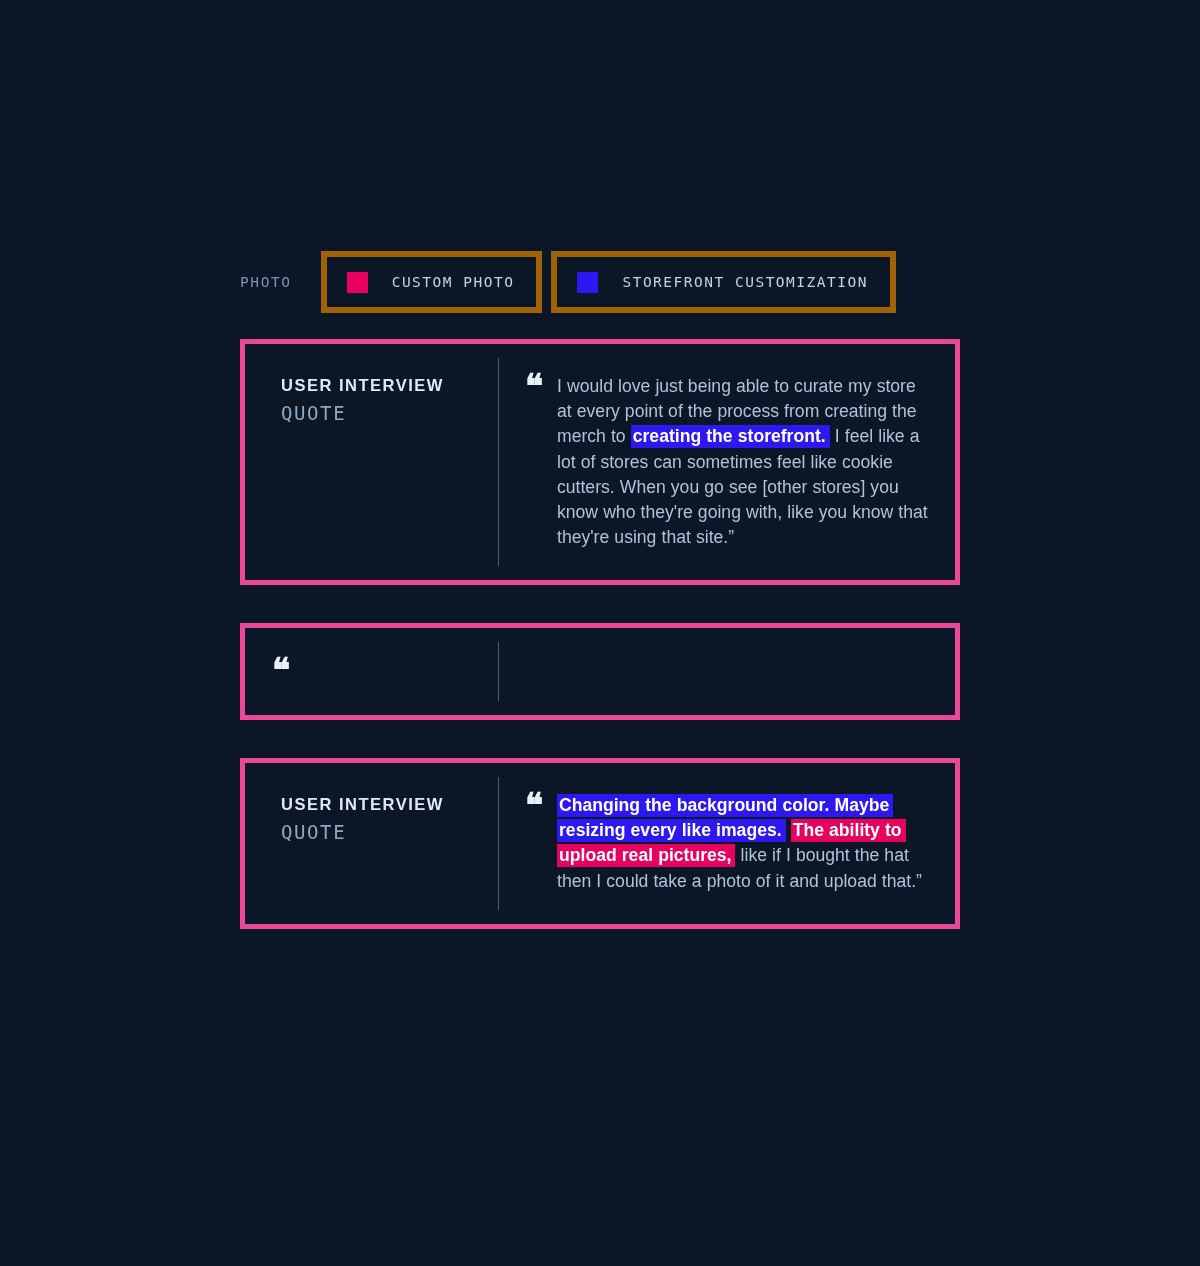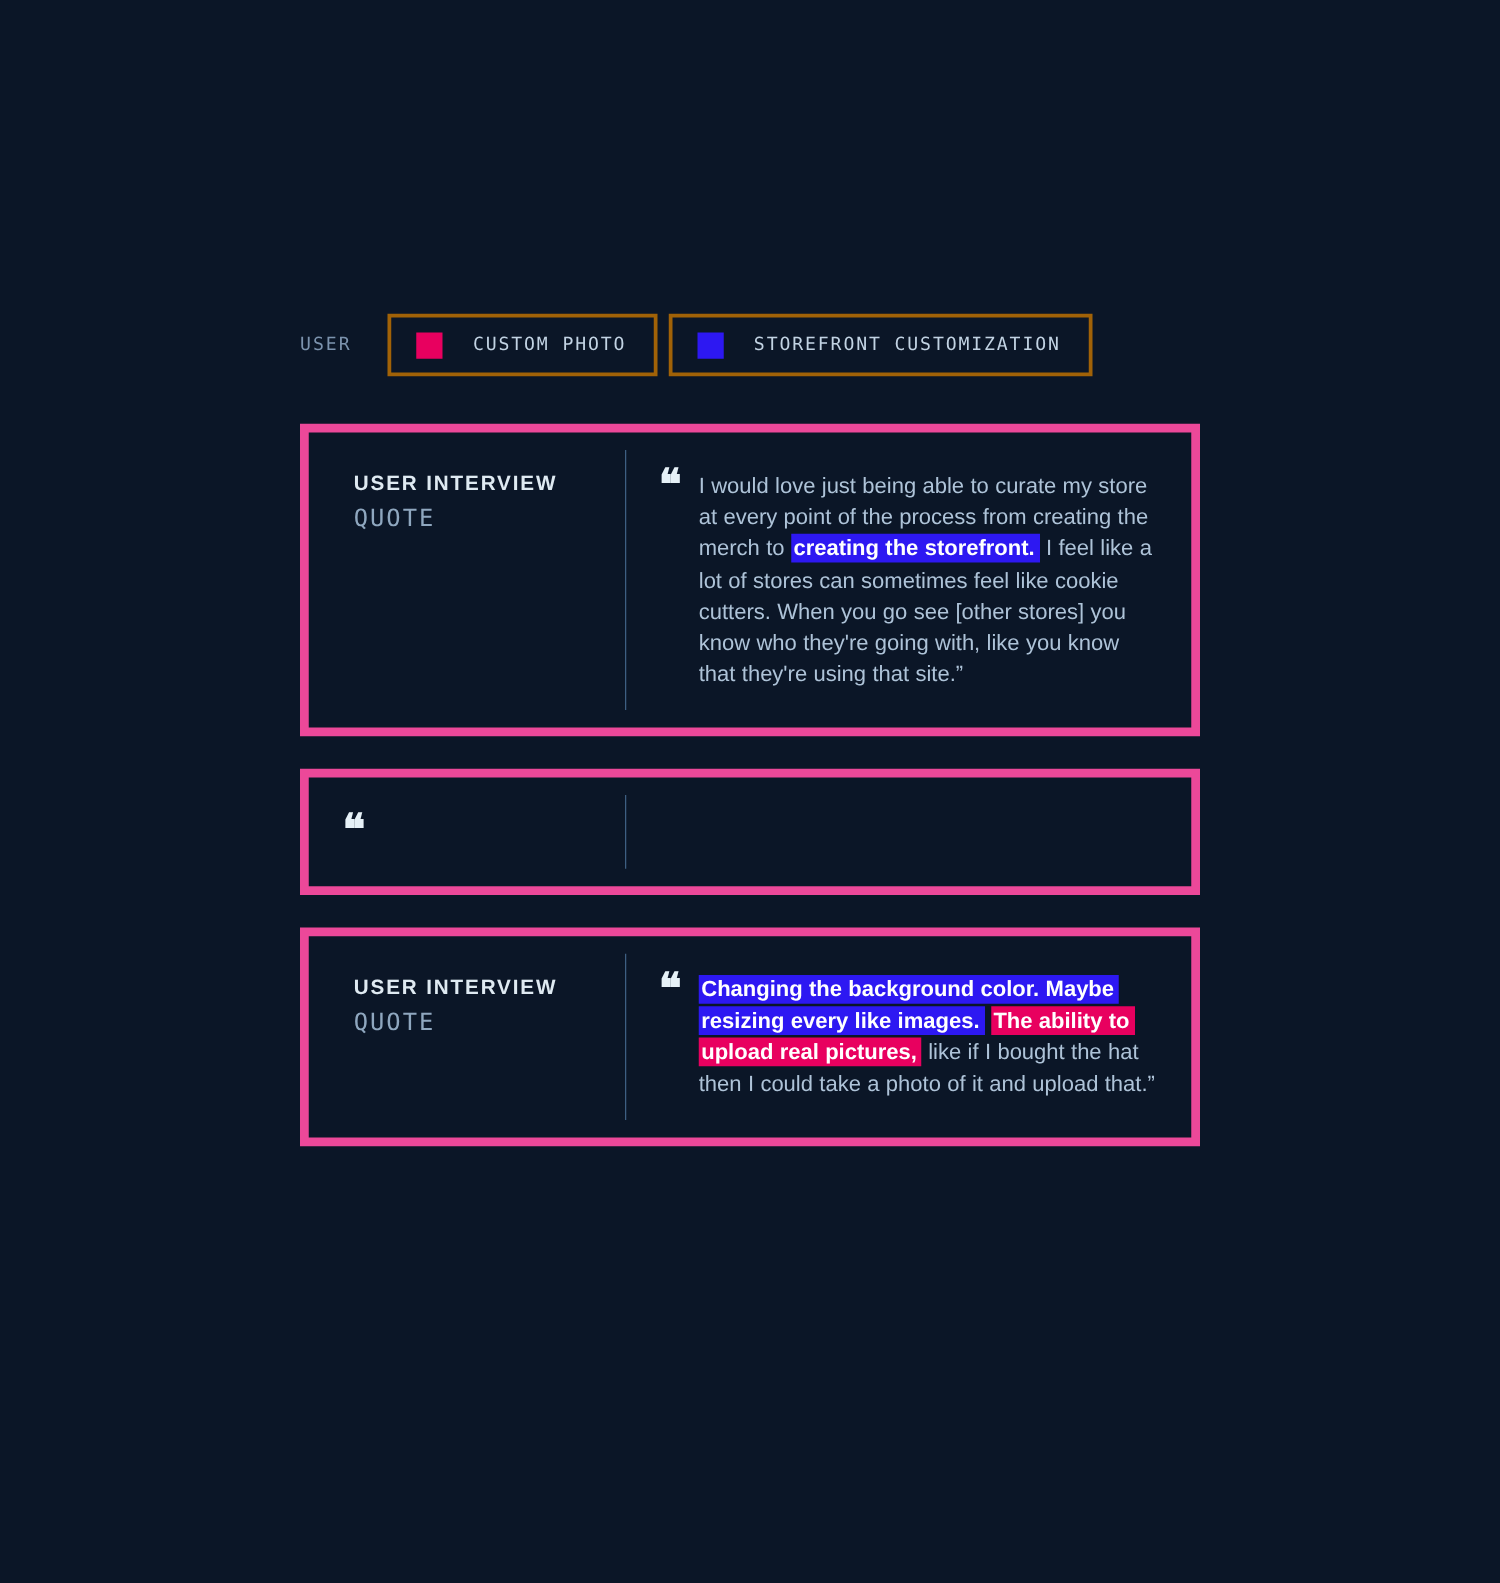--- a/index.html
+++ b/index.html
@@ -35,22 +35,22 @@
     letter-spacing: 1.6px;
     color: #7c93ae;
     margin-right: 29px;
     line-height: 1;
     white-space: nowrap;
   }
 
   .tag-chip {
     display: flex;
     align-items: center;
-    border: 3px solid #a16207;
-    height: 50px;
+    border: 6px solid #a16207;
+    height: 62px;
     padding: 0 22px 0 20px;
     background: transparent;
     margin-right: 9px;
   }
 
   .tag-swatch {
     width: 21px;
     height: 21px;
     flex: 0 0 auto;
     margin-right: 24px;
@@ -67,24 +67,24 @@
 
   
   .cards {
     position: absolute;
     left: 240px;
     top: 339px;
     width: 720px;
   }
 
   .card {
-    border: 7px solid #ec4899;
+    border: 5px solid #ec4899;
     display: flex;
     align-items: stretch;
-    margin-bottom: 26px;
+    margin-bottom: 38px;
     background: transparent;
     position: relative;
   }
 
   .card-left {
     width: 253px;
     flex: 0 0 253px;
     padding: 32px 0 0 36px;
     position: relative;
   }
@@ -153,21 +153,21 @@
   }
   .hl-blue { background: #2d18f2; }
   .hl-pink { background: #e8005f; }
 </style>
 </head>
 <body>
 
 <div class="page">
 
   <div class="tags-row">
-    <span class="tags-label">USER</span>
+    <span class="tags-label">PHOTO</span>
     <div id="tag-chips" style="display:flex;align-items:center;">
         <div class="tag-chip">
           <span class="tag-swatch" style="background: rgb(232, 0, 95);"></span>
           <span class="tag-text">CUSTOM PHOTO</span>
         </div>
         <div class="tag-chip">
           <span class="tag-swatch" style="background: rgb(45, 24, 242);"></span>
           <span class="tag-text">STOREFRONT CUSTOMIZATION</span>
         </div>
       </div>

